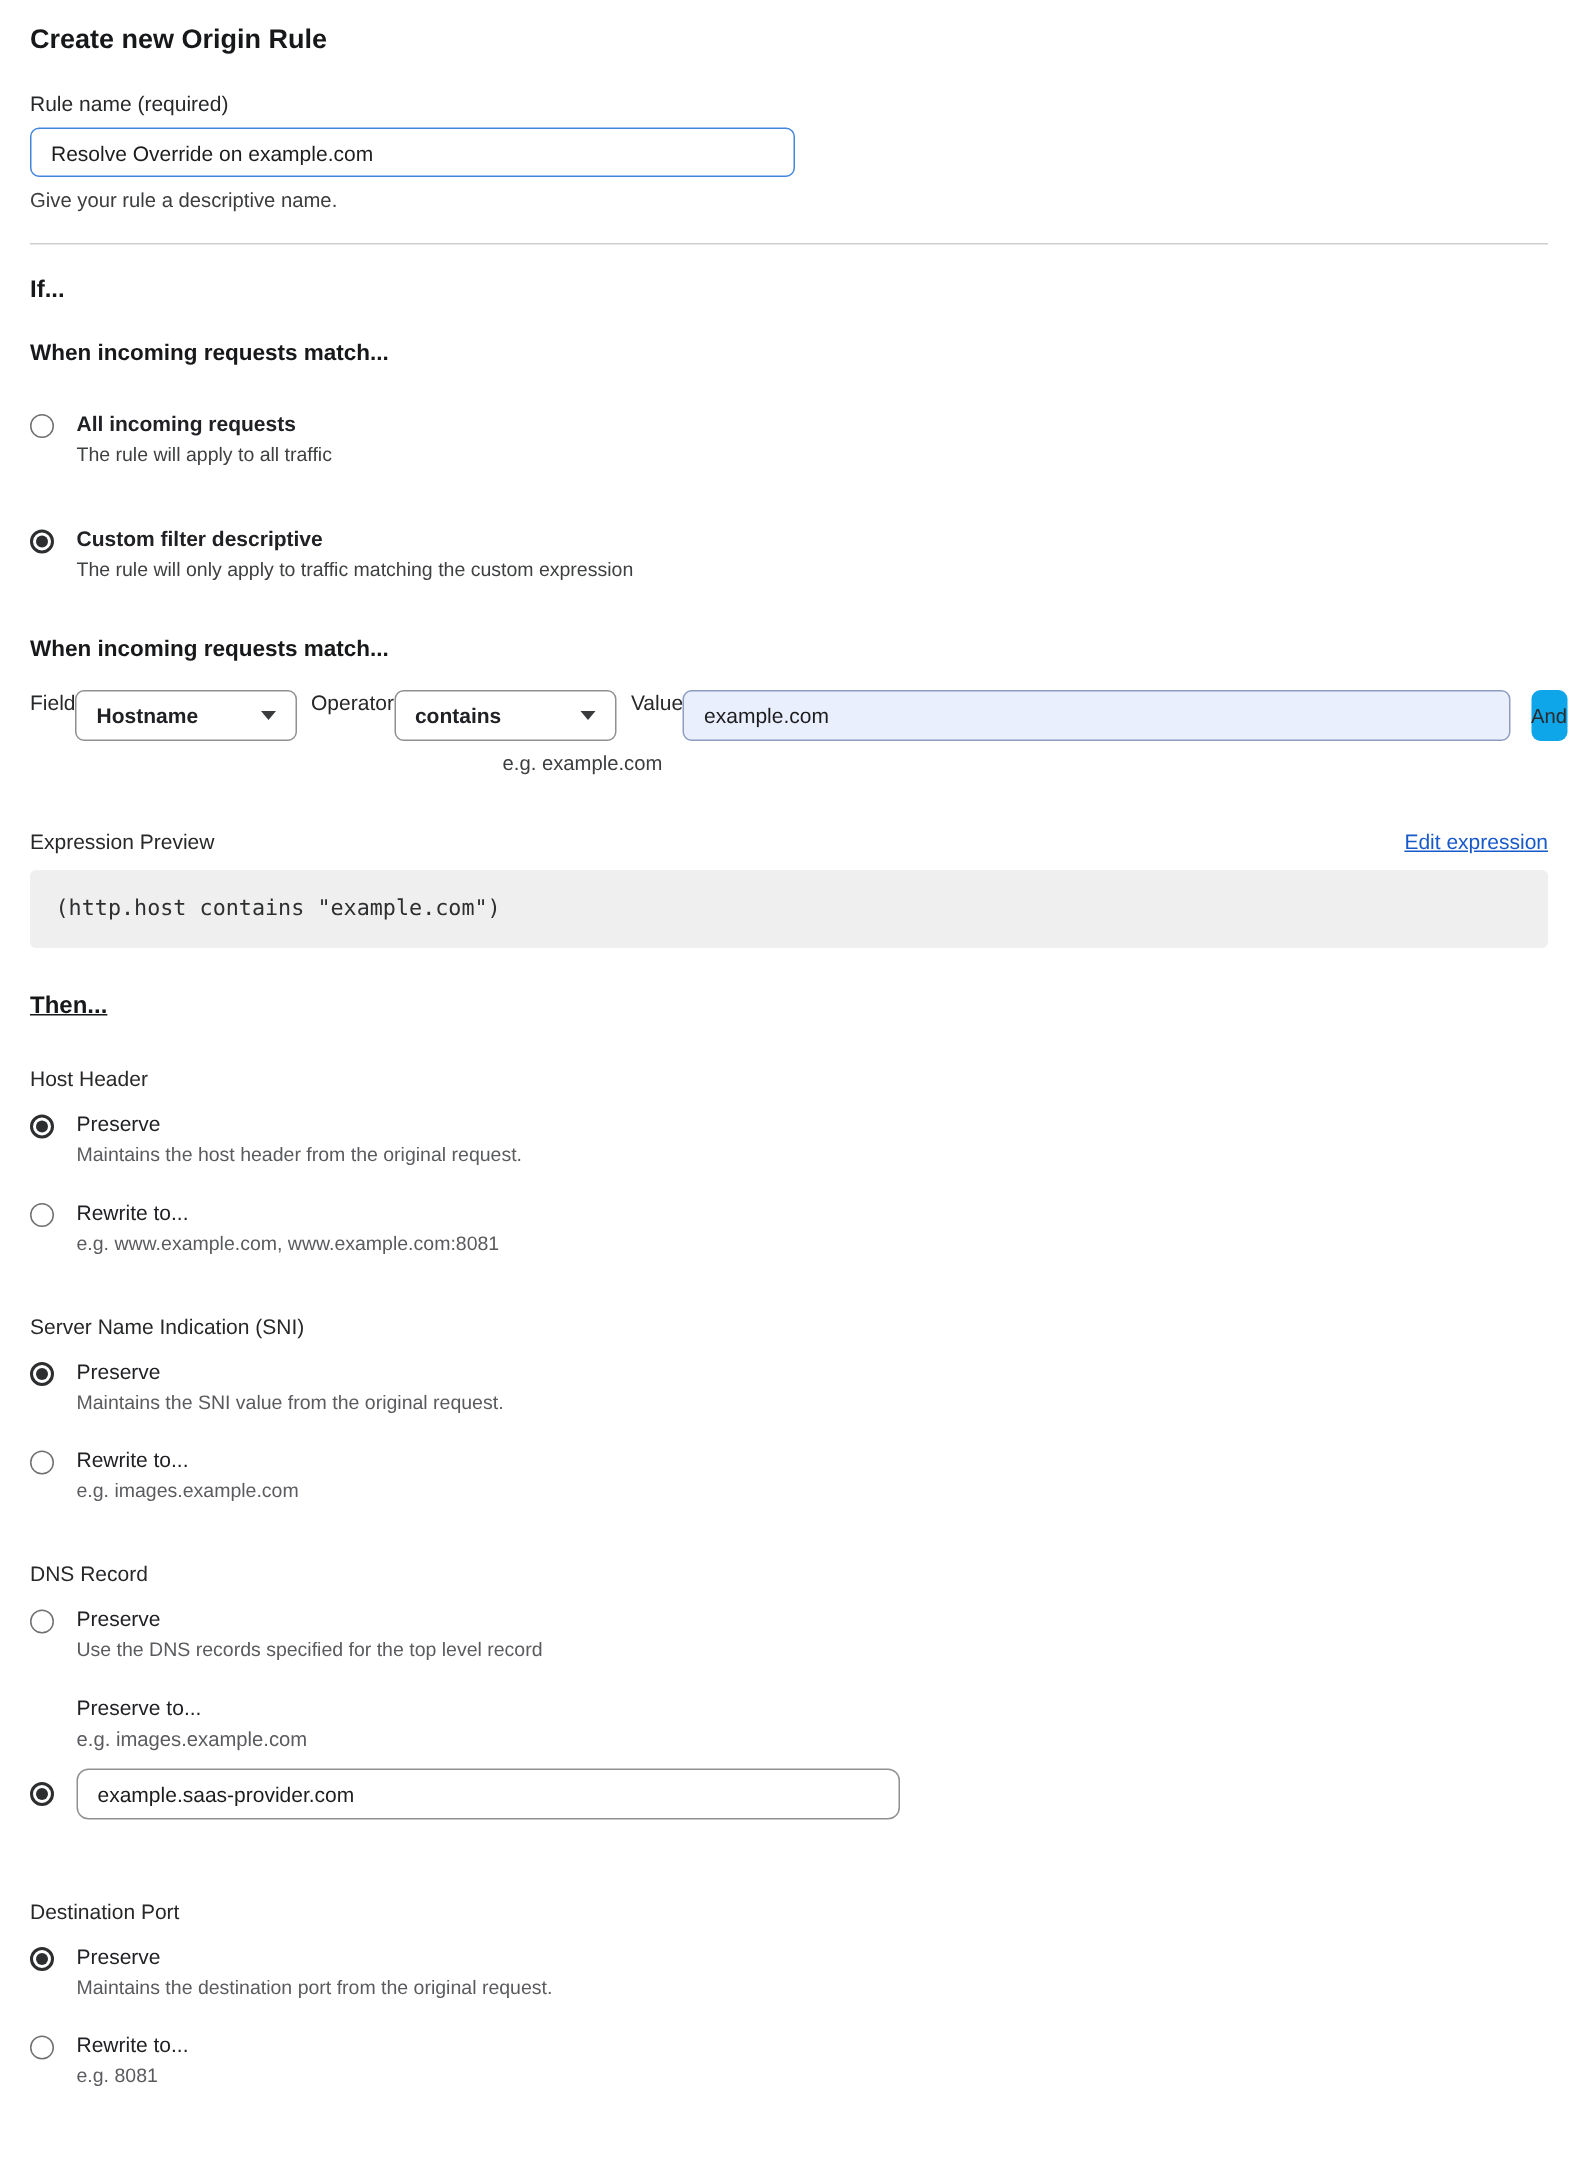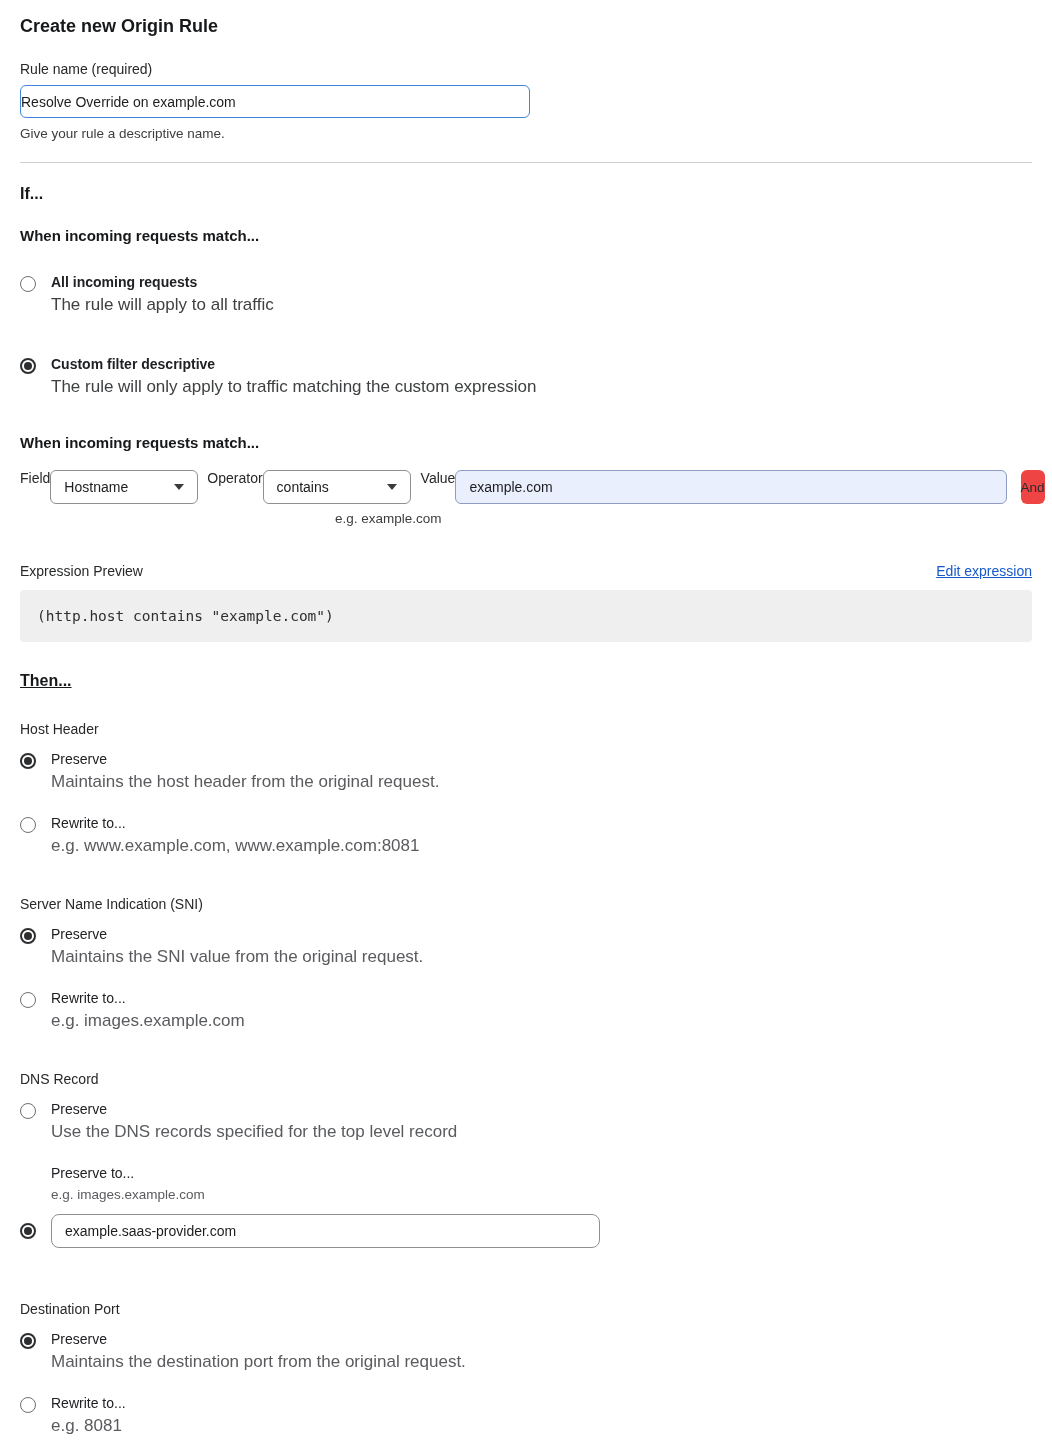--- a/index.html
+++ b/index.html
@@ -11,21 +11,21 @@
     -webkit-font-smoothing:antialiased;
   }
   .container { width:1052px; min-height:1440px; padding:0 20px; display:flex; flex-direction:column; }
 
   .page-title { margin-top:16px; font-size:18px; font-weight:700; color:#17181a; }
 
   .field-label { margin-top:24px; font-size:14px; color:#27282a; }
   .rule-name-input {
     margin-top:8px; width:510px; height:33px;
     border:1.5px solid #4285dd; border-radius:6px;
-    padding:0 0; font-size:14px; color:#1d1d1f;
+    padding:0 13px; font-size:14px; color:#1d1d1f;
     font-family:"Liberation Sans", sans-serif; outline:none; background:#fff;
     display:block;
   }
   .helper-dark { margin-top:8px; font-size:13.5px; color:#3c3d3f; }
 
   hr.divider { margin-top:21px; border:none; border-top:1px solid #cfcfcf; }
 
   .h2 { margin-top:22px; font-size:16px; font-weight:700; color:#17181a; }
   .h3 { margin-top:24px; font-size:15px; font-weight:700; color:#17181a; }
 
@@ -37,49 +37,49 @@
   }
   .radio.checked { border:2px solid #2d2e30; }
   .radio.checked::after {
     content:""; position:absolute; top:50%; left:50%;
     width:8px; height:8px; border-radius:50%; background:#2d2e30;
     transform:translate(-50%,-50%);
   }
   .radio-text { margin-left:15px; }
   .radio-label { font-size:14px; color:#202124; }
   .radio-label.bold { font-weight:700; }
-  .radio-desc { margin-top:5px; font-size:17px; color:#3f4042; }
+  .radio-desc { margin-top:5px; font-size:13px; color:#3f4042; }
   .radio-desc.gray { color:#5a5b5e; }
 
   .if-option-1 { margin-top:30px; }
   .if-option-2 { margin-top:41px; }
 
   .builder-row { margin-top:19px; display:flex; align-items:flex-end; }
   .builder-col { display:flex; flex-direction:row; }
   .col-label { font-size:14px; color:#27282a; margin-bottom:9px; }
   .select {
     height:34px; border:1px solid #8f9092; border-radius:6px; background:#fff;
     display:flex; align-items:center; justify-content:space-between;
-    padding:0 13px; font-size:14px; color:#202124; cursor:pointer;
+    padding:0 13px; font-size:14px; color:#202124; cursor:pointer;font-weight:bold;
   }
   .select.w-field { width:148px; margin-right:9px; }
   .select.w-op { width:148px; margin-right:10px;gap:24px; }
   .chevron {
     width:0; height:0;
     border-left:5px solid transparent; border-right:5px solid transparent;
     border-top:6px solid #3a3b3d;
   }
   .value-col { flex:0 0 auto; width:586px; margin-right:14px; }
   .value-input {
     height:34px; width:100%; border:1px solid #8d9cc0; border-radius:6px;
     background:#e9effd; padding:0 13px; font-size:14px; color:#1d1d1f;
     font-family:"Liberation Sans", sans-serif; outline:none; display:block;
   }
   .andor-btn {
-    height:34px; border:none; border-radius:6px; background:#ef4444;
+    height:34px; border:none; border-radius:6px; background:#0ea5e9;
     font-size:13.5px; color:#2b2c2e; cursor:pointer; padding:0 15px;
     font-family:"Liberation Sans", sans-serif;
   }
   .andor-btn.and { width:47px; margin-right:16px; padding:0; }
   .andor-btn.or { width:44px; padding:0; }
   .value-helper { margin-top:7px; font-size:13.5px; color:#3c3d3f; }
 
   .preview-header { margin-top:37px; display:flex; justify-content:space-between; align-items:baseline; }
   .preview-label { font-size:14px; color:#27282a; }
   .edit-link { font-size:14px; color:#1859c9; text-decoration:underline; cursor:pointer; }

